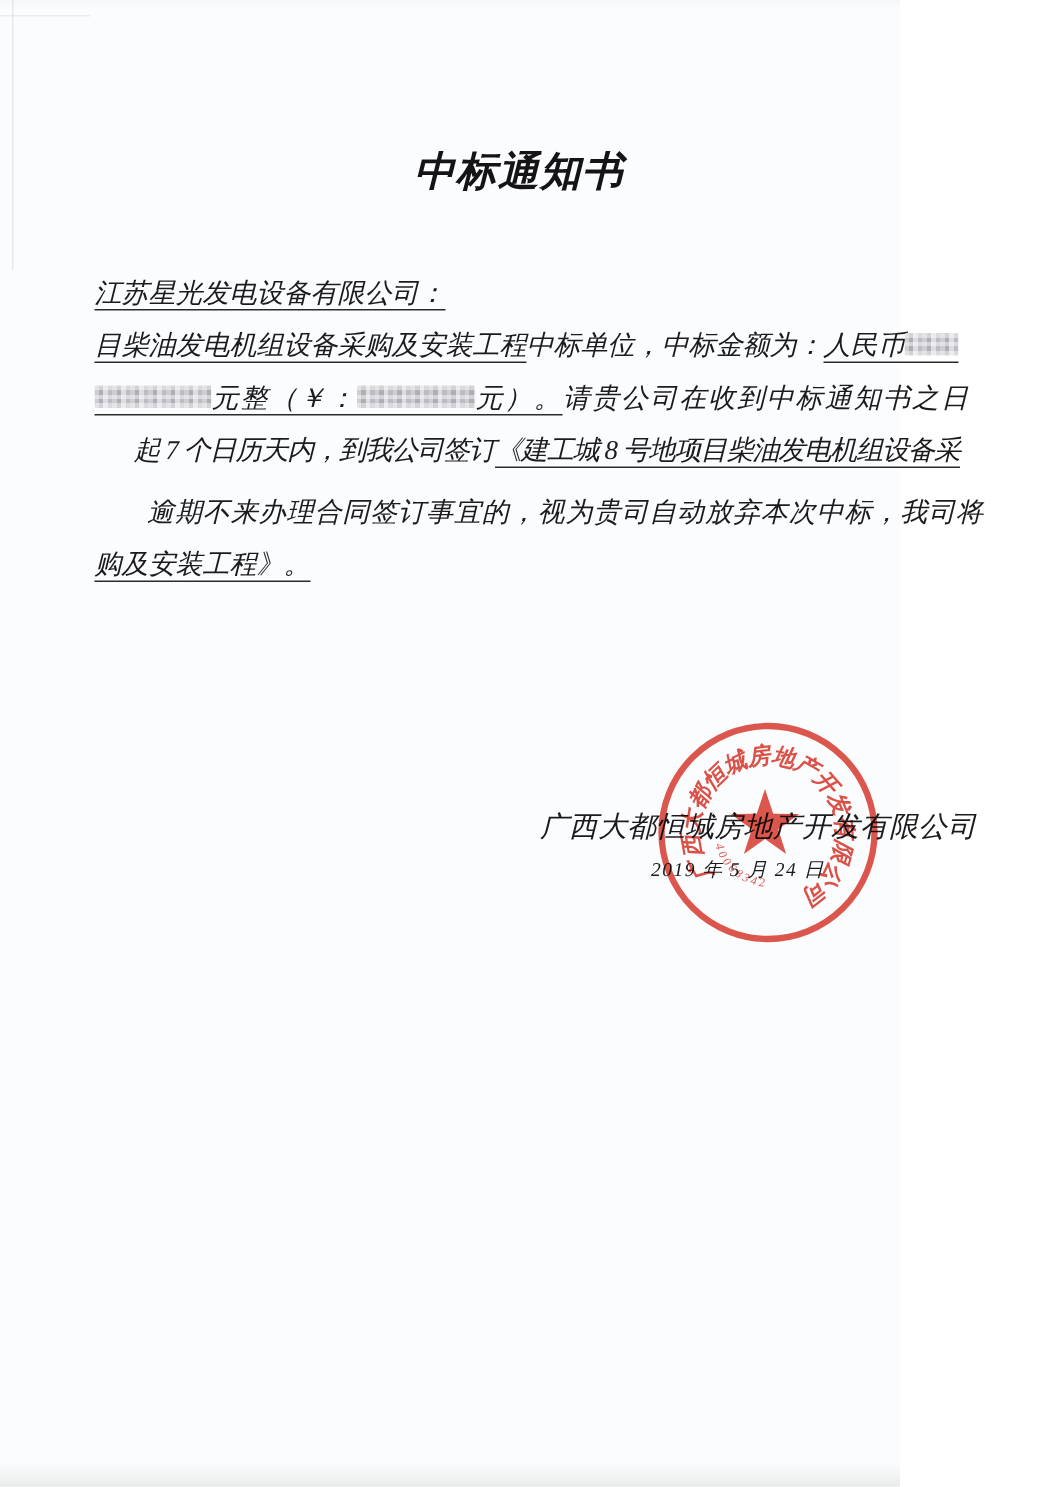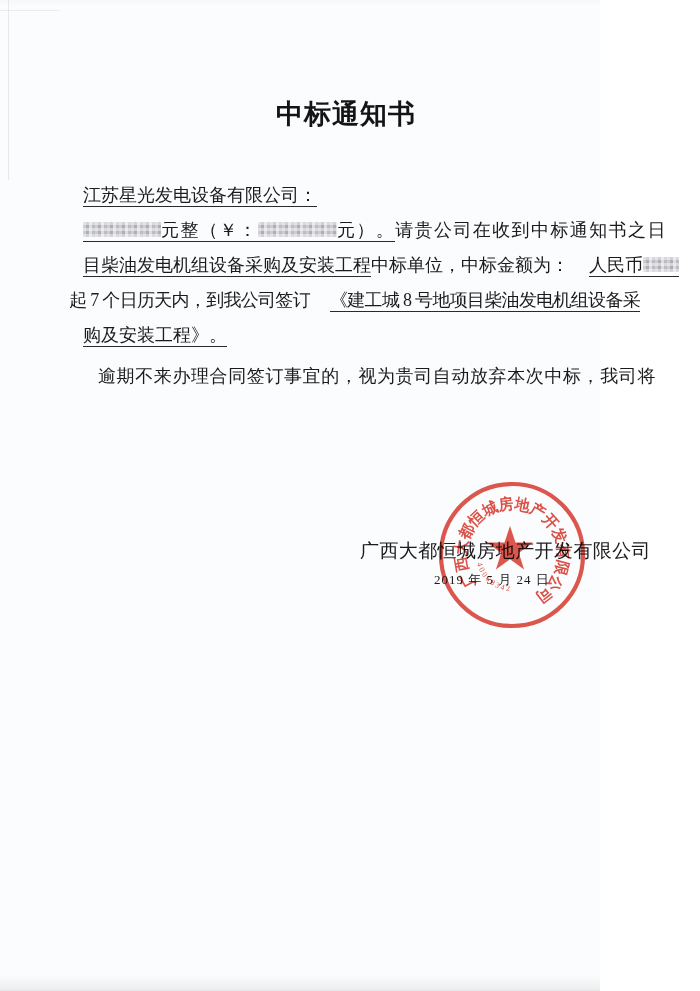--- a/index.html
+++ b/index.html
@@ -7,20 +7,21 @@
     width:700px;height:991px;overflow:hidden;
     background:#ffffff;
     font-family:"Liberation Serif","DejaVu Serif",serif;
   }
   .page{
     position:relative;width:600px;height:991px;
     background:
       linear-gradient(180deg,#f6f7f9 0px,#fbfcfd 6px,#fbfcfd 975px,#eceded 990px,#dcdddd 991px),
       #fbfcfd;
     color:#1c1c1e;
+    font-style:italic;
   }
   
   .edge-v{position:absolute;left:8px;top:0;width:1px;height:180px;background:rgba(140,150,160,.18);}
   .edge-h{position:absolute;left:0;top:10px;width:60px;height:1px;background:rgba(140,150,160,.15);}
 
   .title{
     position:absolute;top:96px;left:0;width:692px;
     text-align:center;
     font-size:27px;font-weight:600;letter-spacing:1px;
     color:#141416;
@@ -31,21 +32,20 @@
   }
   .line{height:35px;line-height:35px;white-space:nowrap;}
   .indent{padding-left:35px;}
   .p2{margin-top:6px;}
   .ls-w{letter-spacing:1.4px;}
   .ls-t{letter-spacing:-0.7px;text-align:right;}
   .ls-s{letter-spacing:0.6px;}
   .u{
     border-bottom:1.5px solid #2a2a2c;
     padding-bottom:1px;
-    margin-left:20px;
   }
   .redact{
     display:inline-block;height:15px;vertical-align:-1px;border-radius:1px;
     background:
       repeating-linear-gradient(0deg,rgba(255,255,255,.45) 0 3px,rgba(255,255,255,0) 3px 6px),
       repeating-linear-gradient(90deg,#cdcdd2 0 3px,#aeaeb6 3px 6px,#dddde1 6px 9px,#bcbcc3 9px 12px);
   }
   .sig-company{
     position:absolute;left:360px;top:538px;
     font-size:19px;letter-spacing:0.4px;color:#1b1b1d;white-space:nowrap;
@@ -67,29 +67,29 @@
 <div class="page">
   <div class="edge-v"></div>
   <div class="edge-h"></div>
 
   <div class="title">中标通知书</div>
 
   <div class="body-text">
     <div class="line"><span class="u">江苏星光发电设备有限公司：</span></div>
 
 
+    <div class="line"><span class="u">目柴油发电机组设备采购及安装工程</span><span>中标单位，中标金额为：</span><span class="u"><span>人民币</span><span class="redact" style="width:36px"></span></span></div>
+
     <div class="line ls-w"><span class="u"><span class="redact" style="width:78px"></span><span>元整（￥：</span><span class="redact" style="width:79px"></span><span>元）。</span></span><span>请贵公司在收到中标通知书之日</span></div>
-
-    <div class="line"><span class="u">目柴油发电机组设备采购及安装工程</span><span>中标单位，中标金额为：</span><span class="u"><span>人民币</span><span class="redact" style="width:36px"></span></span></div>
 
     <div class="line ls-t"><span>起 7 个日历天内，到我公司签订</span><span class="u">《建工城 8 号地项目柴油发电机组设备采</span></div>
 
+    <div class="line indent p2 ls-s"><span>逾期不来办理合同签订事宜的，视为贵司自动放弃本次中标，我司将</span></div>
+
     <div class="line"><span class="u">购及安装工程》。</span></div>
-
-    <div class="line indent p2 ls-s"><span>逾期不来办理合同签订事宜的，视为贵司自动放弃本次中标，我司将</span></div>
   </div>
 
   <div class="sig-company">广西大都恒城房地产开发有限公司</div>
   <div class="sig-date">2019 年 5 月 24 日</div>
 
   <svg class="seal" viewBox="0 0 170 170" xmlns="http://www.w3.org/2000/svg">
     <defs>
       <path id="sealArc" d="M 48.8 113.3 A 46 46 0 1 1 108.0 124.8" fill="none"></path>
       <path id="serialArc" d="M 49.5 91.3 A 36 36 0 0 0 116.2 103.0" fill="none"></path>
     </defs>

